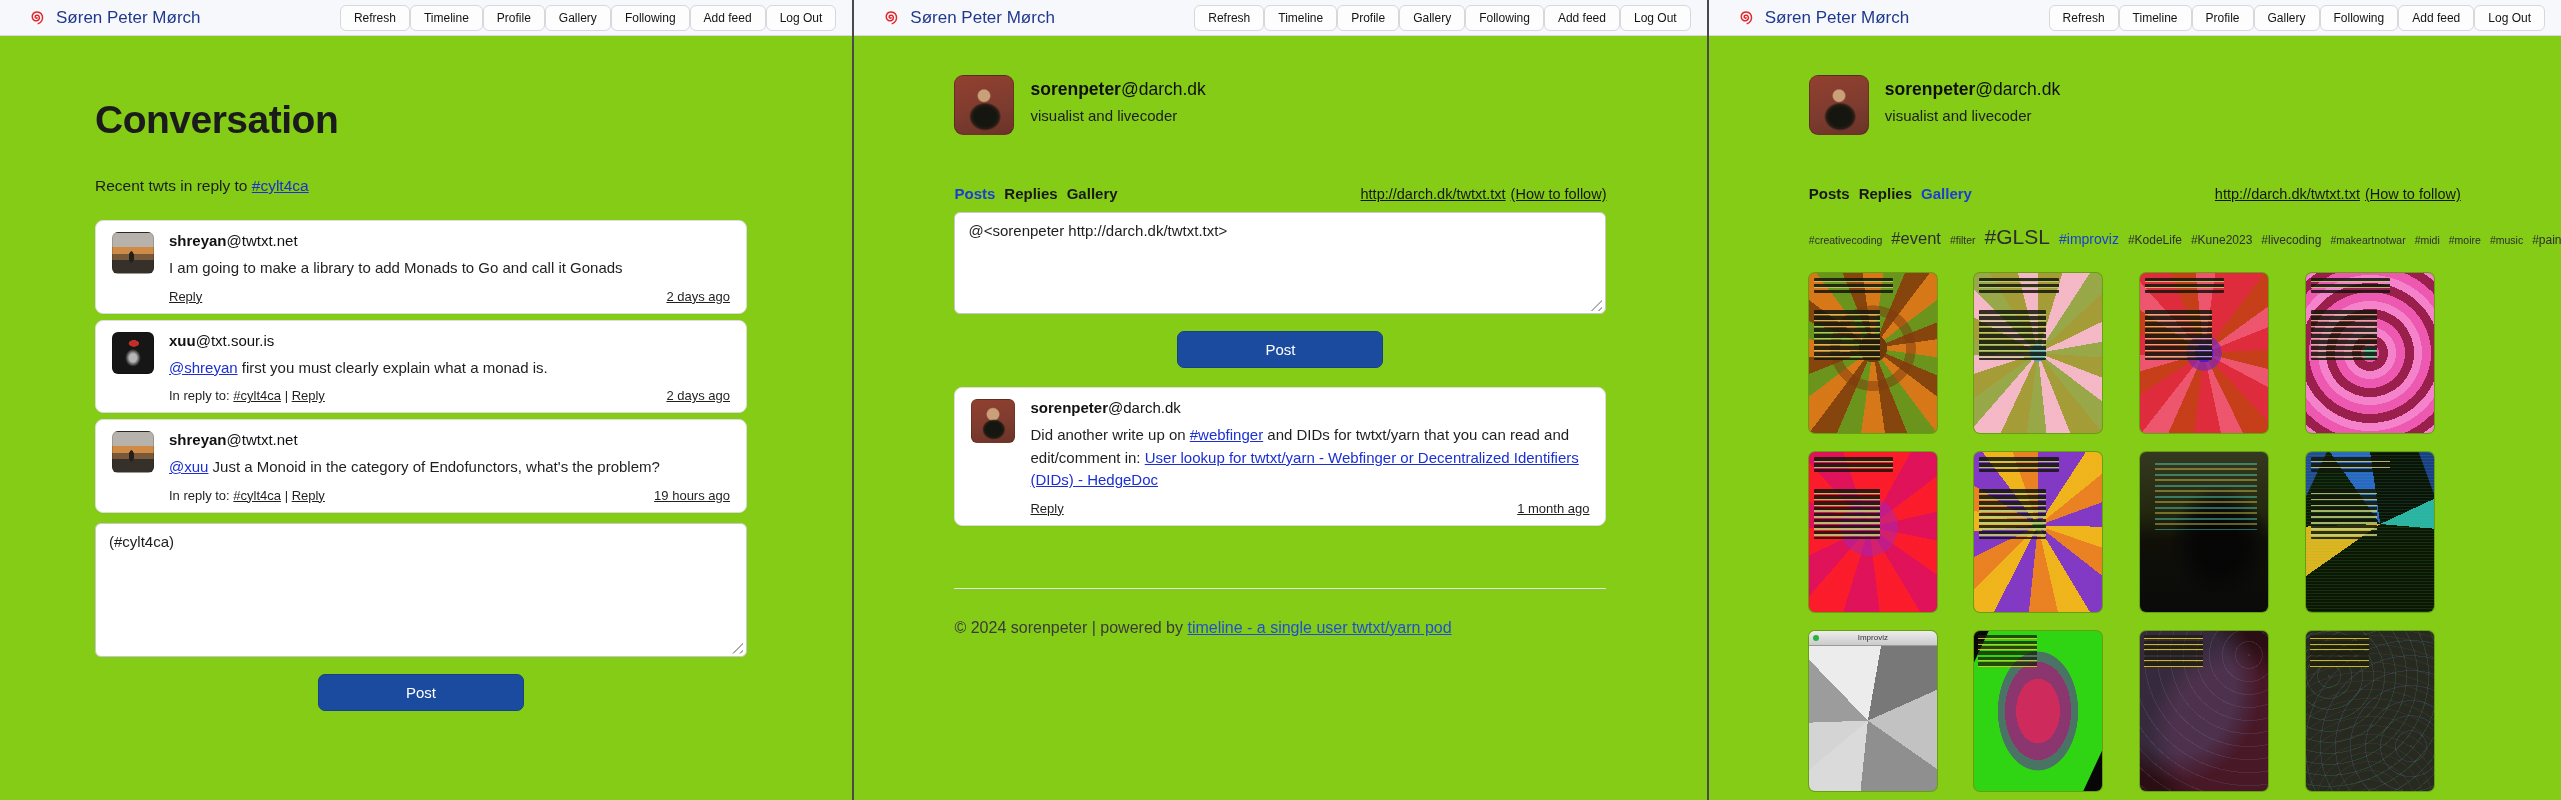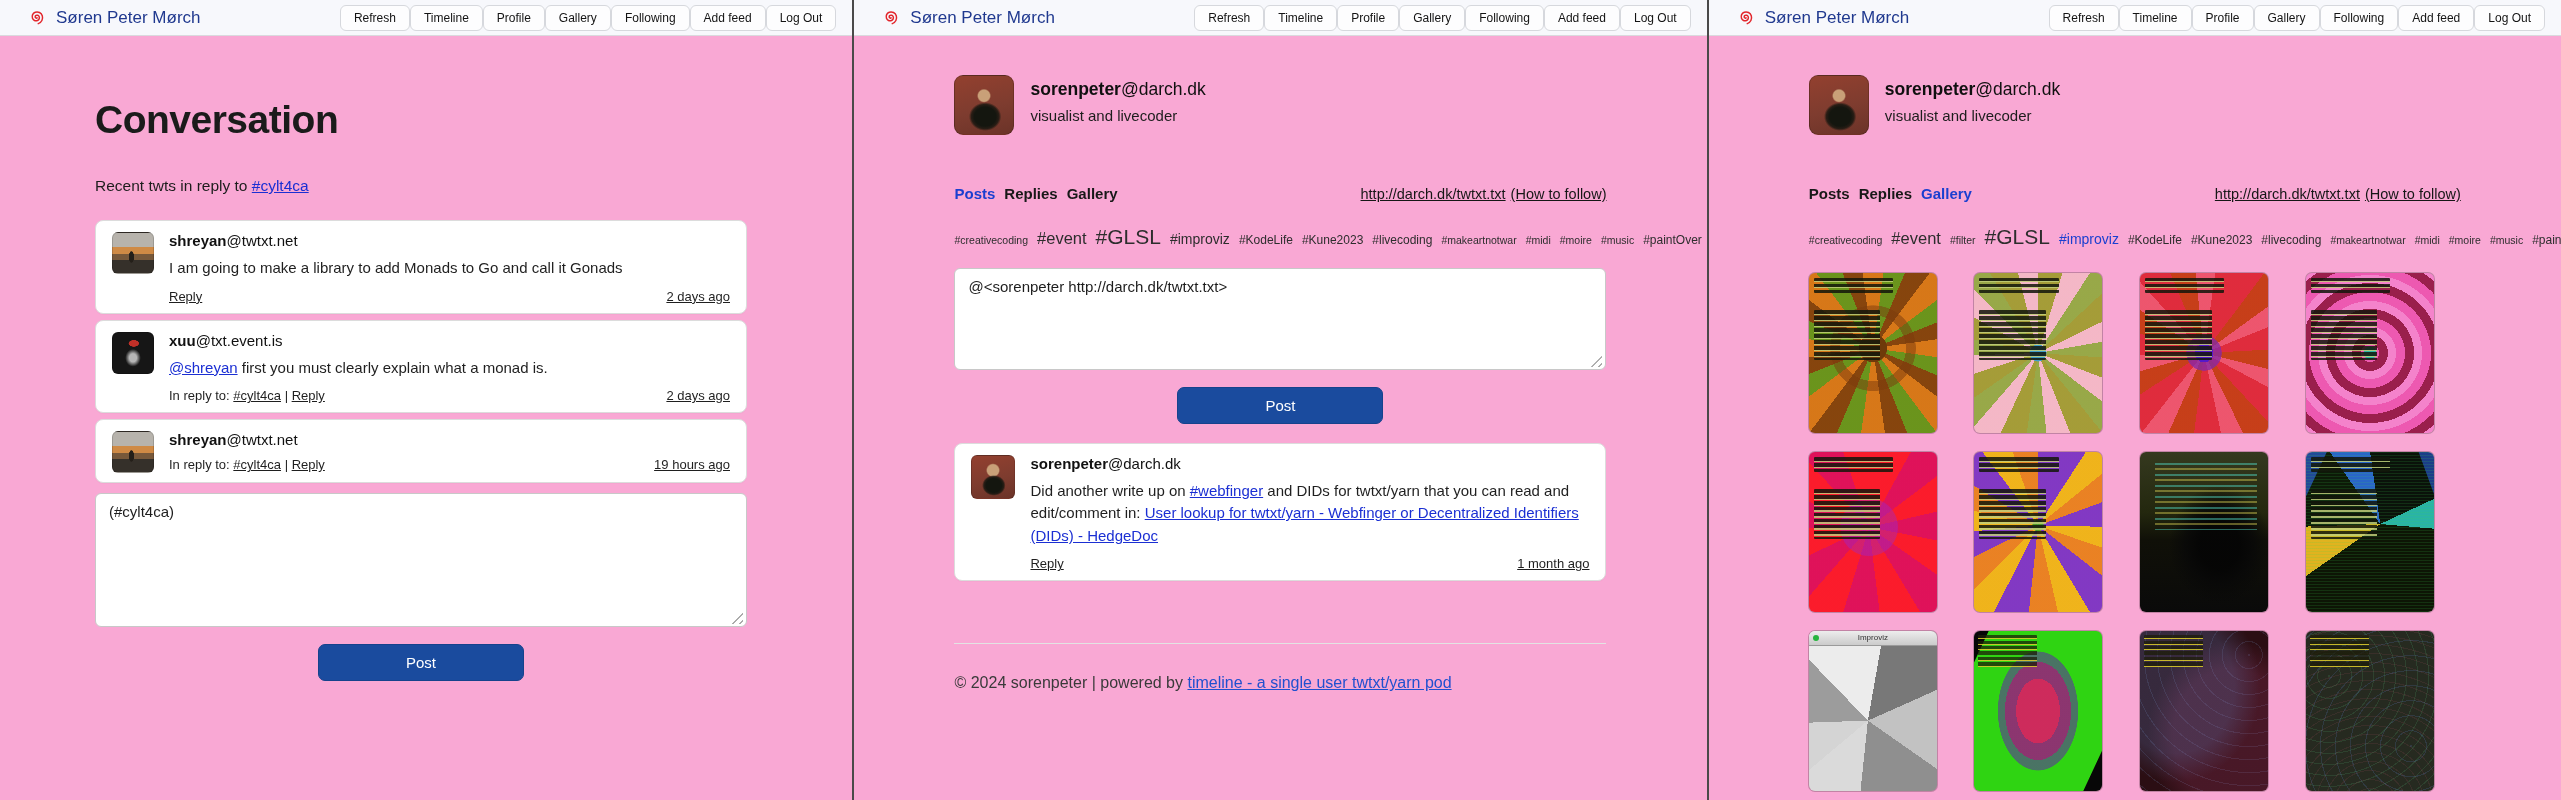--- a/index.html
+++ b/index.html
@@ -1,18 +1,18 @@
 <!DOCTYPE html>
 <html><head>
 <meta charset="utf-8">
 <style>
   html,body{margin:0;padding:0;background:#fff;}
   body{width:2561px;height:800px;overflow:hidden;font-family:"Liberation Sans",sans-serif;color:#1c1c1c;}
   .app{display:flex;width:2561px;height:800px;}
-  .panel{flex:1 1 0;min-width:0;position:relative;overflow:hidden;background:#f9a8d4;}
+  .panel{flex:1 1 0;min-width:0;position:relative;overflow:hidden;background:#84cc16;}
   .panel + .panel{border-left:2px solid #4a4a4a;}
 
   
   .hdr{height:35px;display:flex;align-items:center;padding:0 16px 0 26px;background:#f7f8fc;border-bottom:1px solid #dadade;}
   .logo{display:flex;align-items:center;margin-right:9px;}
   .brand{font-size:17px;font-weight:500;color:#20398f;white-space:nowrap;}
   .nav{margin-left:auto;display:flex;}
   .nbtn{font-family:"Liberation Sans",sans-serif;font-size:12px;color:#141414;background:#fdfdfe;border:1px solid #d6d8dd;border-radius:6px;padding:5px 13px;white-space:nowrap;cursor:pointer;}
 
   
@@ -136,33 +136,34 @@
             <div class="tmeta">
               <span><a class="mlnk">Reply</a></span>
               <a class="mlnk">2 days ago</a>
             </div>
           </div>
         </article>
 
         <article class="twt">
           <div class="tav xuu"></div>
           <div class="tmain">
-            <div class="twho"><b>xuu</b><span>@txt.event.is</span></div>
+            <div class="twho"><b>xuu</b><span>@txt.sour.is</span></div>
             <p class="tbody"><a class="lnk">@shreyan</a><span> first you must clearly explain what a monad is.</span></p>
             <div class="tmeta">
               <span><span>In reply to: </span><a class="mlnk">#cylt4ca</a><span> | </span><a class="mlnk">Reply</a></span>
               <a class="mlnk">2 days ago</a>
             </div>
           </div>
         </article>
 
         <article class="twt">
           <div class="tav sunset"></div>
           <div class="tmain">
             <div class="twho"><b>shreyan</b><span>@twtxt.net</span></div>
+            <p class="tbody"><a class="lnk">@xuu</a><span> Just a Monoid in the category of Endofunctors, what's the problem?</span></p>
             <div class="tmeta">
               <span><span>In reply to: </span><a class="mlnk">#cylt4ca</a><span> | </span><a class="mlnk">Reply</a></span>
               <a class="mlnk">19 hours ago</a>
             </div>
           </div>
         </article>
       </div>
 
       <div class="ta-wrap">
         <textarea class="ta" style="">(#cylt4ca)</textarea>
@@ -207,23 +208,20 @@
         <a class="tab active">Posts</a>
             <a class="tab">Replies</a>
             <a class="tab">Gallery</a>
           </nav>
         <div class="feed">
           <a class="flnk">http://darch.dk/twtxt.txt</a>
           <a class="flnk">(How to follow)</a>
         </div>
       </div>
 
-      <div class="cloud">
-        
-      <a class="tag s1">#creativecoding</a><a class="tag s4">#event</a><a class="tag s5">#GLSL</a><a class="tag s3">#improviz</a><a class="tag s2">#KodeLife</a><a class="tag s2">#Kune2023</a><a class="tag s2">#livecoding</a><a class="tag s1">#makeartnotwar</a><a class="tag s1">#midi</a><a class="tag s1">#moire</a><a class="tag s1">#music</a><a class="tag s2">#paintOver</a></div>
 
       <div class="ta-wrap">
         <textarea class="ta" style="">@&lt;sorenpeter http://darch.dk/twtxt.txt&gt;</textarea>
         <div class="grip"></div>
       </div>
       <button class="post-btn">Post</button>
 
       <article class="twt single">
         <div class="tav sorenpeter"></div>
         <div class="tmain">

